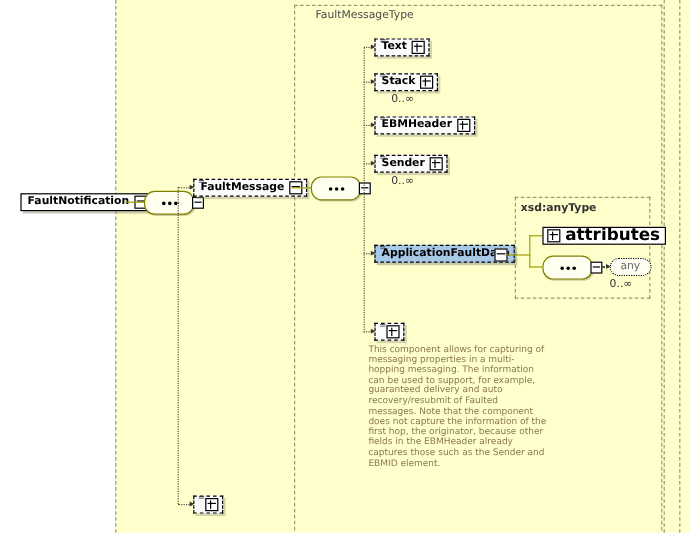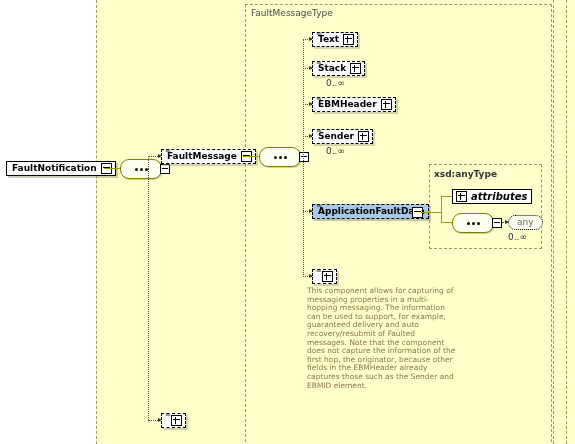--- a/index.html
+++ b/index.html
@@ -29,21 +29,21 @@
   .solidnode .nodebox{border:1px solid #000;background:#ffffff;
         box-shadow:2px 2px 0 rgba(140,140,110,.45);}
   .dashnode .nodebox{border:1px dashed #000;background:#fbfbfb;
         box-shadow:2px 2px 0 rgba(150,150,120,.4);}
   .selnode .nodebox{border:1px dashed #000;background:#a8c8e8;
         box-shadow:2px 2px 0 rgba(130,130,110,.45);}
   .anynode .nodebox{border:1px dotted #000;background:#fffff2;
         border-radius:9px;padding:0 8px;}
   .anynode .lbl{font-weight:normal;font-style:normal;color:#666;}
   .attrnode .nodebox{border:1px solid #000;background:#ffffff;padding:0 4px 0 3px;}
-  .attrnode .lbl{font-style:italic;font-weight:bold;font-size:10px;}
+  .attrnode .lbl{font-weight:bold;font-size:14px;}
 
   
   .tog{width:9px;height:9px;border:1px solid #000;background:#fff;
        position:relative;margin-left:4px;flex:0 0 auto;}
   .tog:before{content:"";position:absolute;left:1px;right:1px;top:3px;
        height:1px;background:#000;}
   .tog.plus:after{content:"";position:absolute;top:1px;bottom:1px;left:3px;
        width:1px;background:#000;}
   
   .togout{position:absolute;width:9px;height:9px;border:1px solid #000;
@@ -86,23 +86,23 @@
   <div class="panel" style="left:96px;top:0;width:479px;height:444px;"></div>
 
   <div class="dashv" style="left:96px;top:0;height:444px;"></div>
   <div class="dashv" style="left:566px;top:0;height:444px;"></div>
   <div class="dashv" style="left:553px;top:0;height:444px;"></div>
 
   <div class="dashv" style="left:245px;top:4px;height:438px;"></div>
   <div class="dashh" style="left:245px;top:4px;width:307px;"></div>
   <div class="dashv" style="left:551px;top:4px;height:438px;"></div>
 
-  <div class="typecap" style="left:251px;top:8px;">FaultMessageType</div>
-
-  <div class="node solidnode" style="left:6px;top:161px;">
+  <div class="typecap" style="left:263px;top:8px;">FaultMessageType</div>
+
+  <div class="node solidnode" style="left:17px;top:161px;">
     <div class="nodebox">
       <span class="lbl">FaultNotification</span>
       <span class="tog"></span>
     </div>
   </div>
 
   <div class="solidh" style="left:104px;top:168px;width:18px;"></div>
 
   <div class="seq" style="left:120px;top:159px;">
     <i></i>

